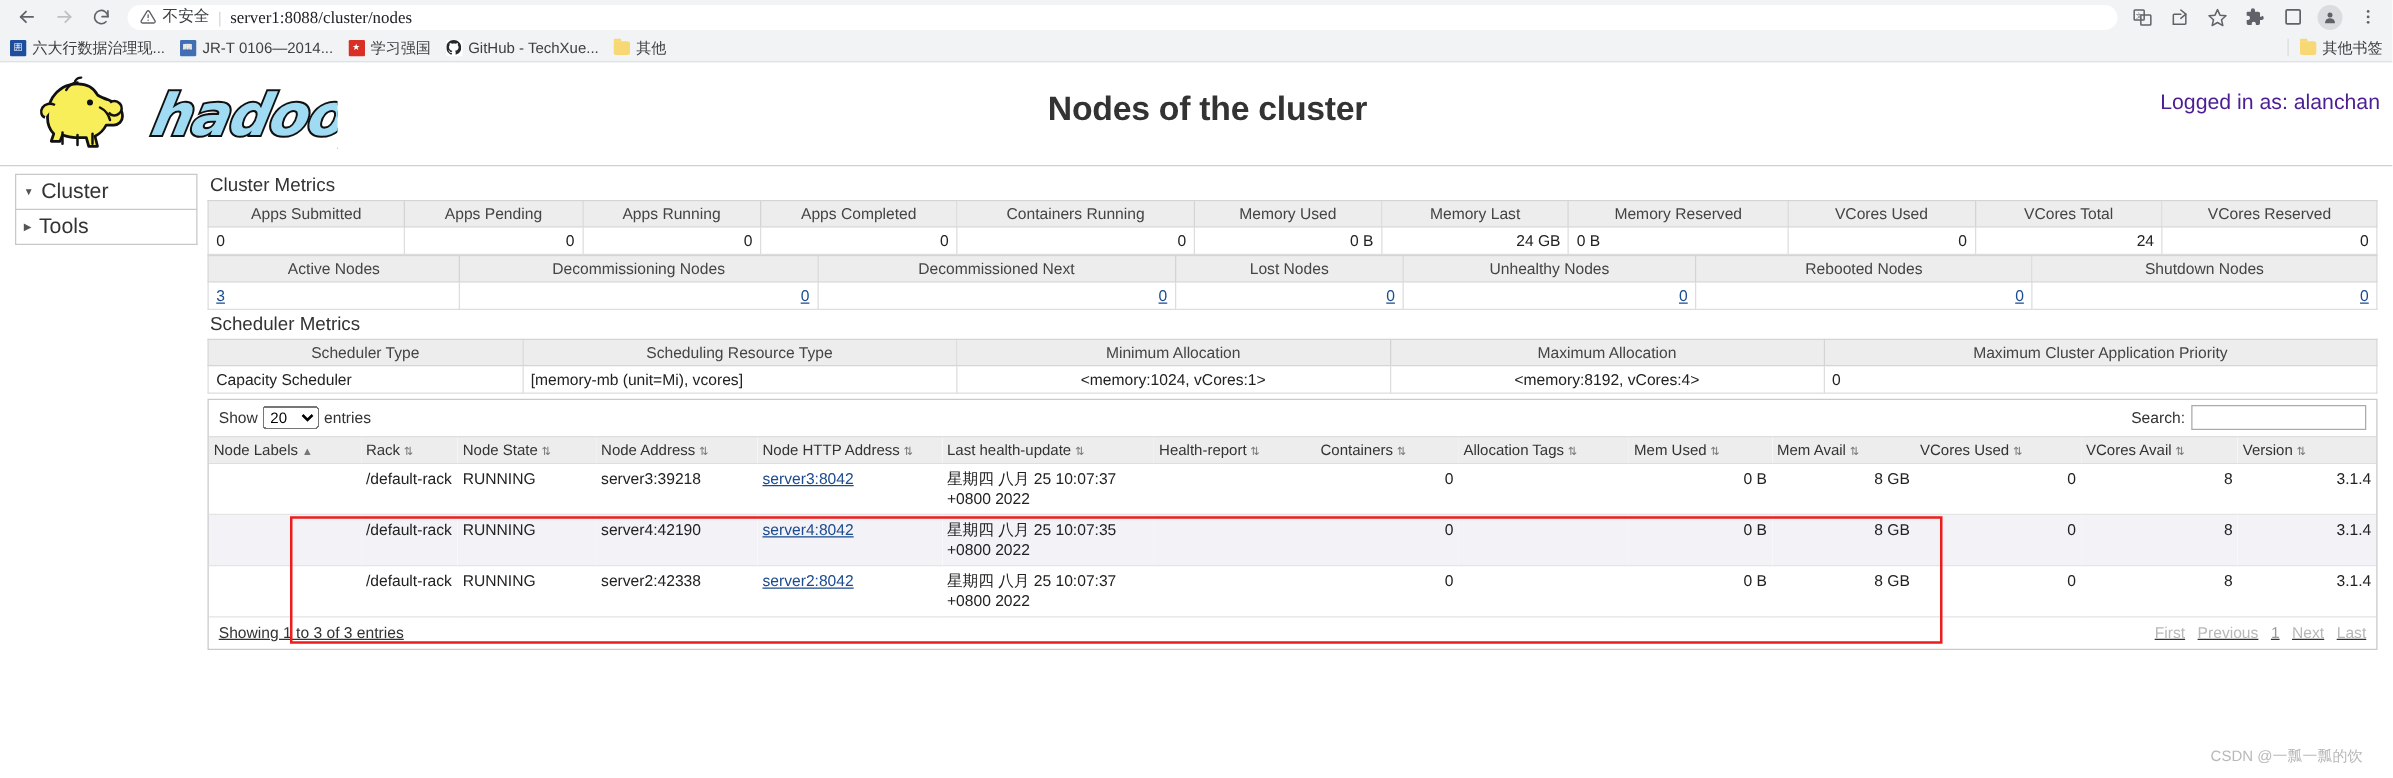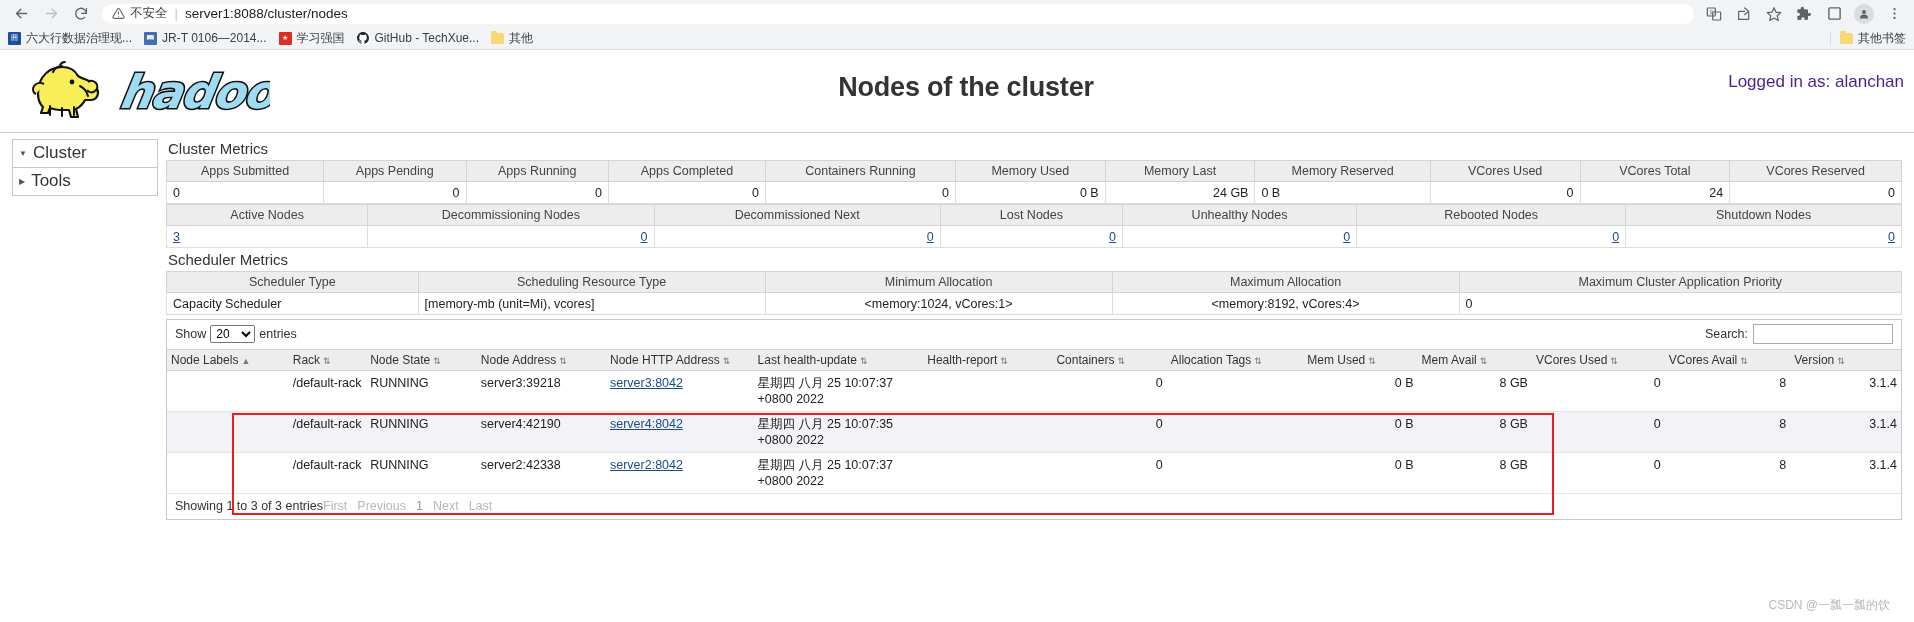--- a/index.html
+++ b/index.html
@@ -12,21 +12,21 @@
   
   #browser-chrome{background:#f1f3f4;}
   #toolbar{height:27px;display:flex;align-items:center;padding:0 6px;background:#f1f3f4;}
   .nav-btn{width:30px;height:26px;display:flex;align-items:center;justify-content:center;color:#5f6368;}
   .nav-btn svg{display:block;}
   .nav-btn.disabled{color:#bdc1c6;}
   #omnibox{
     flex:1;height:20px;margin-left:6px;margin-right:6px;
     background:#ffffff;border-radius:11px;
     display:flex;align-items:center;padding:0 10px;
-    font-size:13.5px;color:#202124;
+    font-size:13.5px;color:#202124;font-family:Liberation Serif, serif;
   }
   .warn-ico{margin-right:5px;color:#5f6368;display:flex;align-items:center;}
   .not-secure{color:#3c4043;font-size:12.5px;white-space:nowrap;}
   .omni-sep{color:#c0c3c6;margin:0 7px;font-size:13px;}
   .url{color:#202124;font-size:13.5px;white-space:nowrap;}
   #toolbar-right{display:flex;align-items:center;gap:2px;}
   .tb-ico{width:28px;height:26px;display:flex;align-items:center;justify-content:center;color:#5f6368;}
   .avatar-ico{background:#dadce0;border-radius:50%;width:20px;height:20px;margin:0 4px;
     display:flex;align-items:center;justify-content:center;color:#5f6368;}
   #bookmarks{height:22px;display:flex;align-items:center;padding:0 8px;background:#f1f3f4;
@@ -94,22 +94,22 @@
   }
   table.dt th .sarrow{font-size:9px;color:#777;margin-left:3px;}
   table.dt td{
     border-bottom:1px solid #e4e4e4;font-size:12.5px;color:#222;padding:4px 4px;
     vertical-align:top;line-height:16px;overflow:hidden;
   }
   table.dt tr.odd td{background:#ffffff;}
   table.dt tr.even td{background:#f2f2f7;}
   table.dt td.rt{text-align:right;}
   td a.nlink{color:#1b4b8f;text-decoration:underline;}
-  #dt-bottom{display:flex;align-items:center;justify-content:flex-start;padding:5px 8px 6px 8px;
-    font-size:12.5px;color:#333;}
+  #dt-bottom{display:flex;align-items:center;justify-content:space-between;padding:5px 8px 6px 8px;
+    font-size:12.5px;color:#333;text-decoration:underline;}
   #dt-paging{display:flex;gap:10px;font-size:12.5px;color:#b8b8b8;}
   #dt-paging .pg.active{color:#999;}
 
   
   #red-box{
     position:absolute;border:2px solid #ee1d1d;pointer-events:none;
     left:232px;top:363px;width:1318px;height:98px;
   }
   #watermark{position:absolute;right:24px;bottom:6px;font-size:12px;color:#b9b9b9;
     font-family:"Liberation Sans",sans-serif;}

